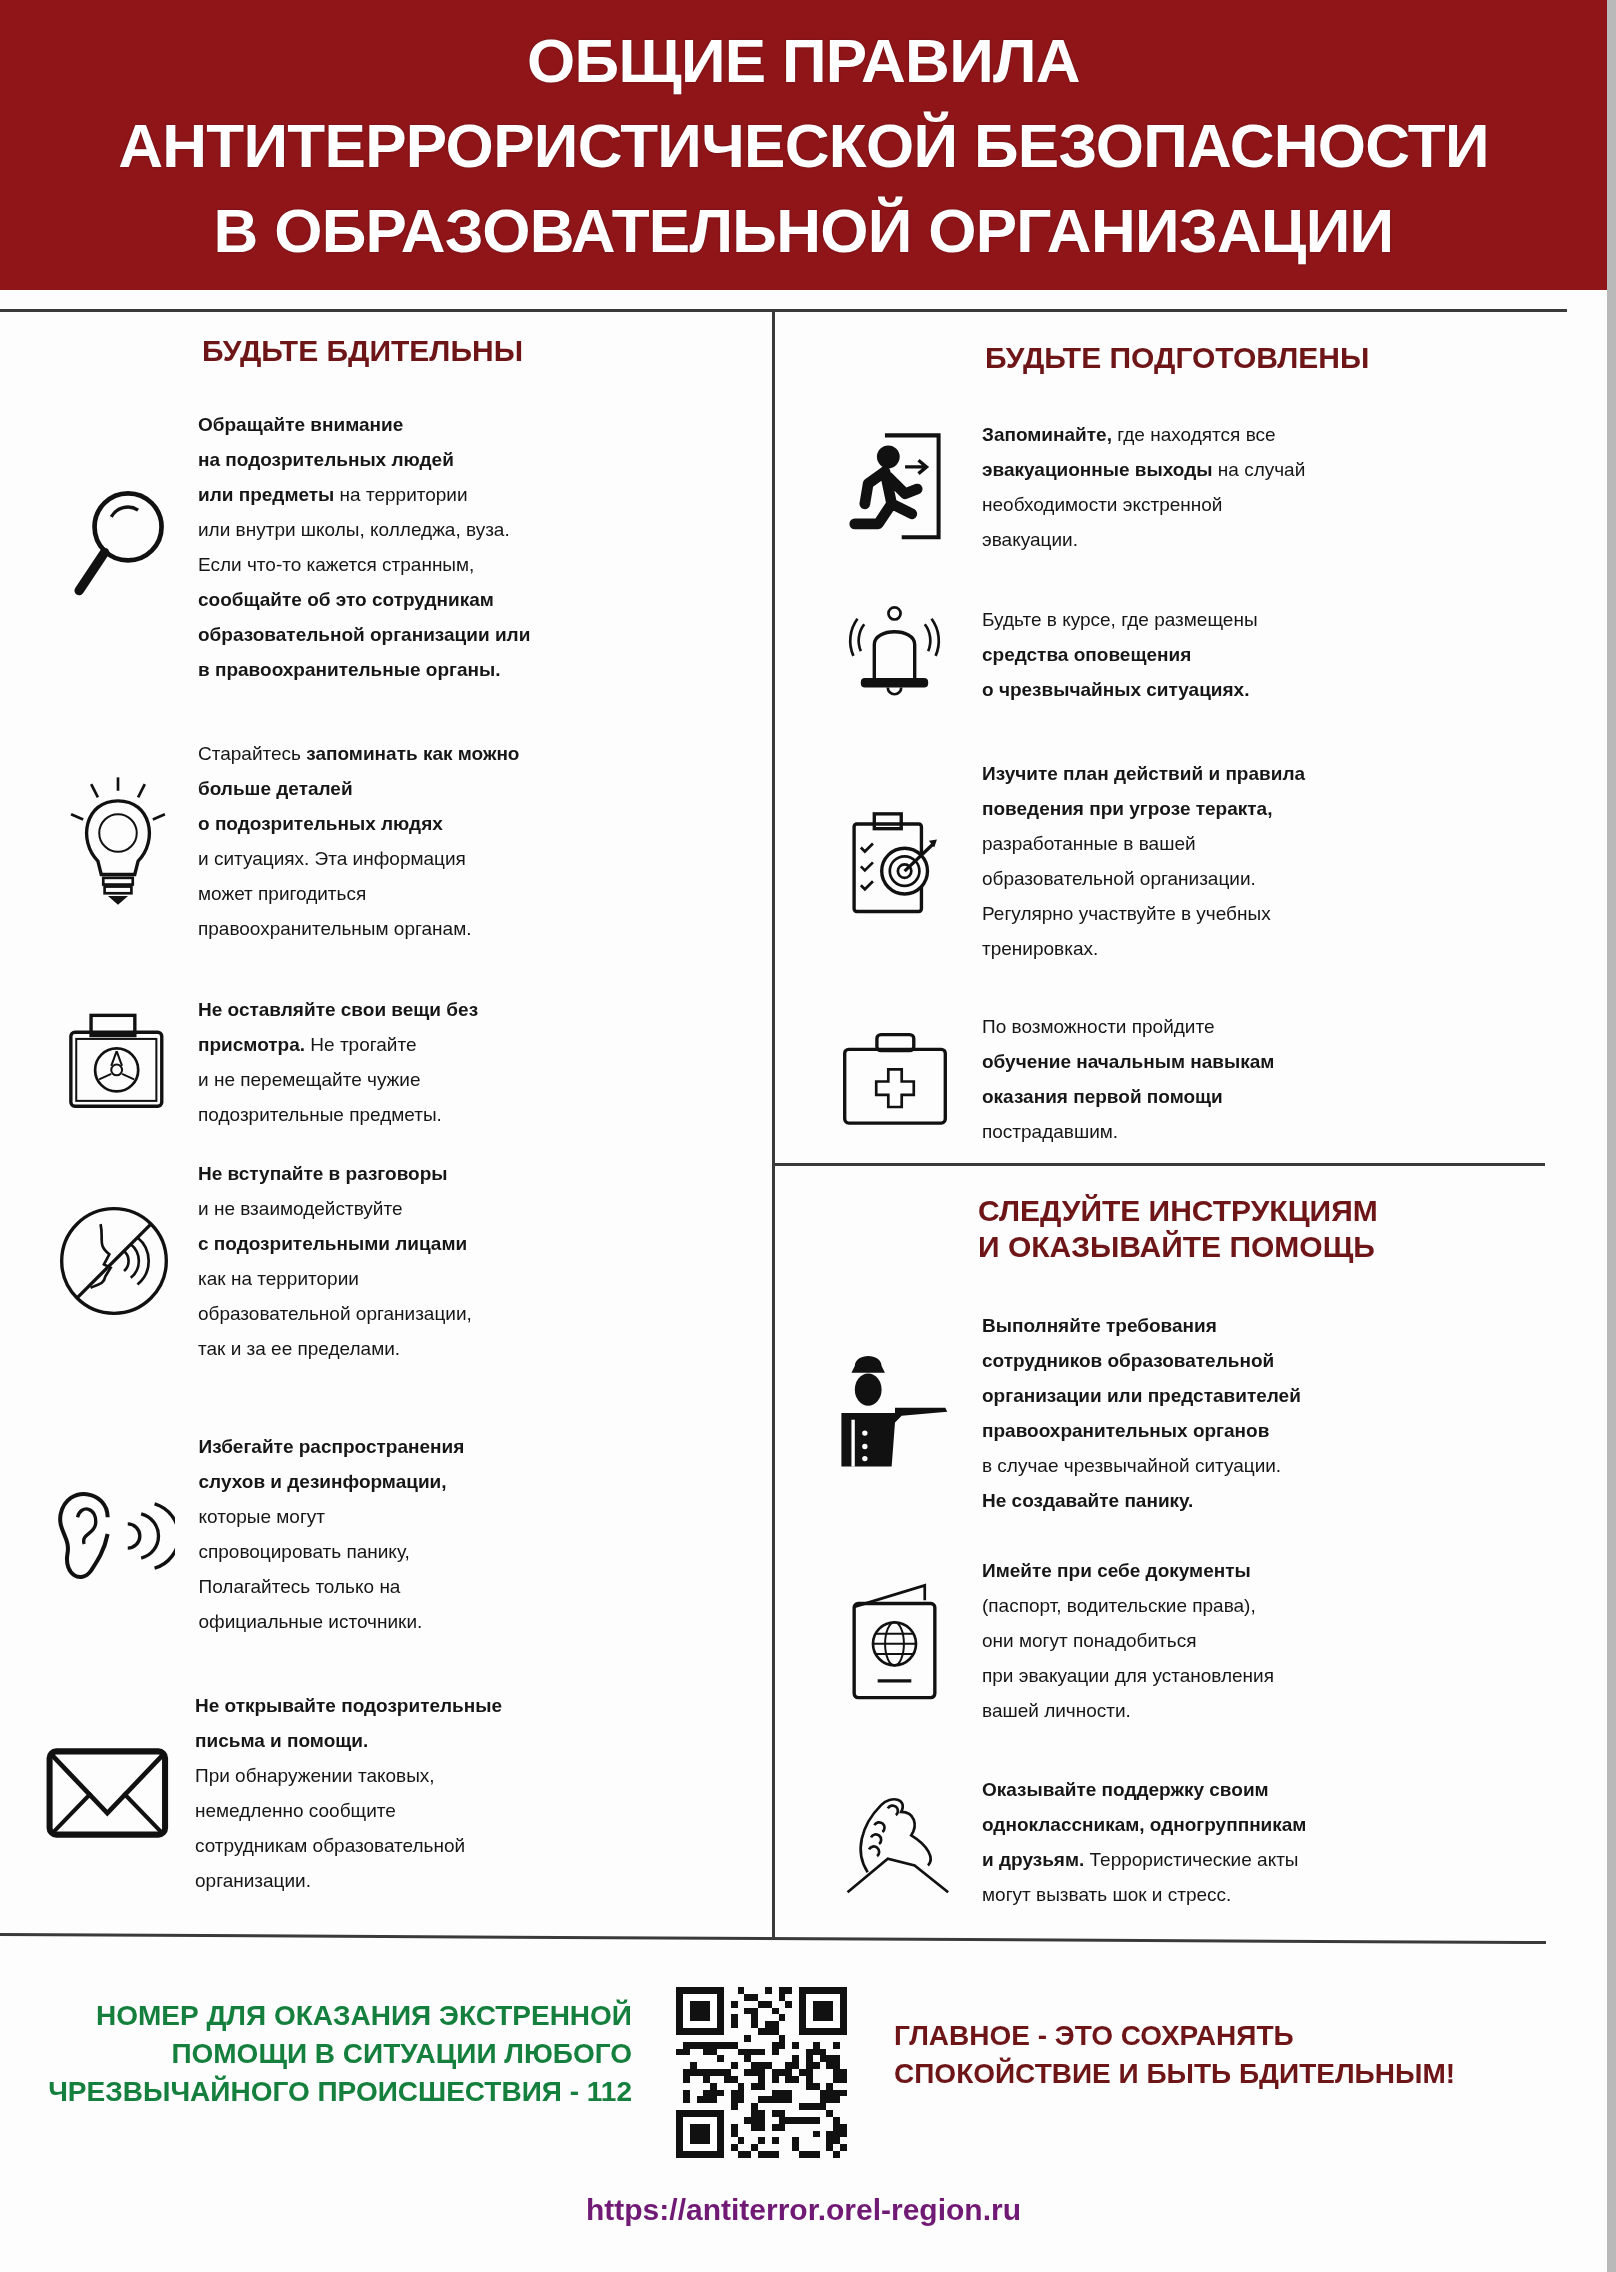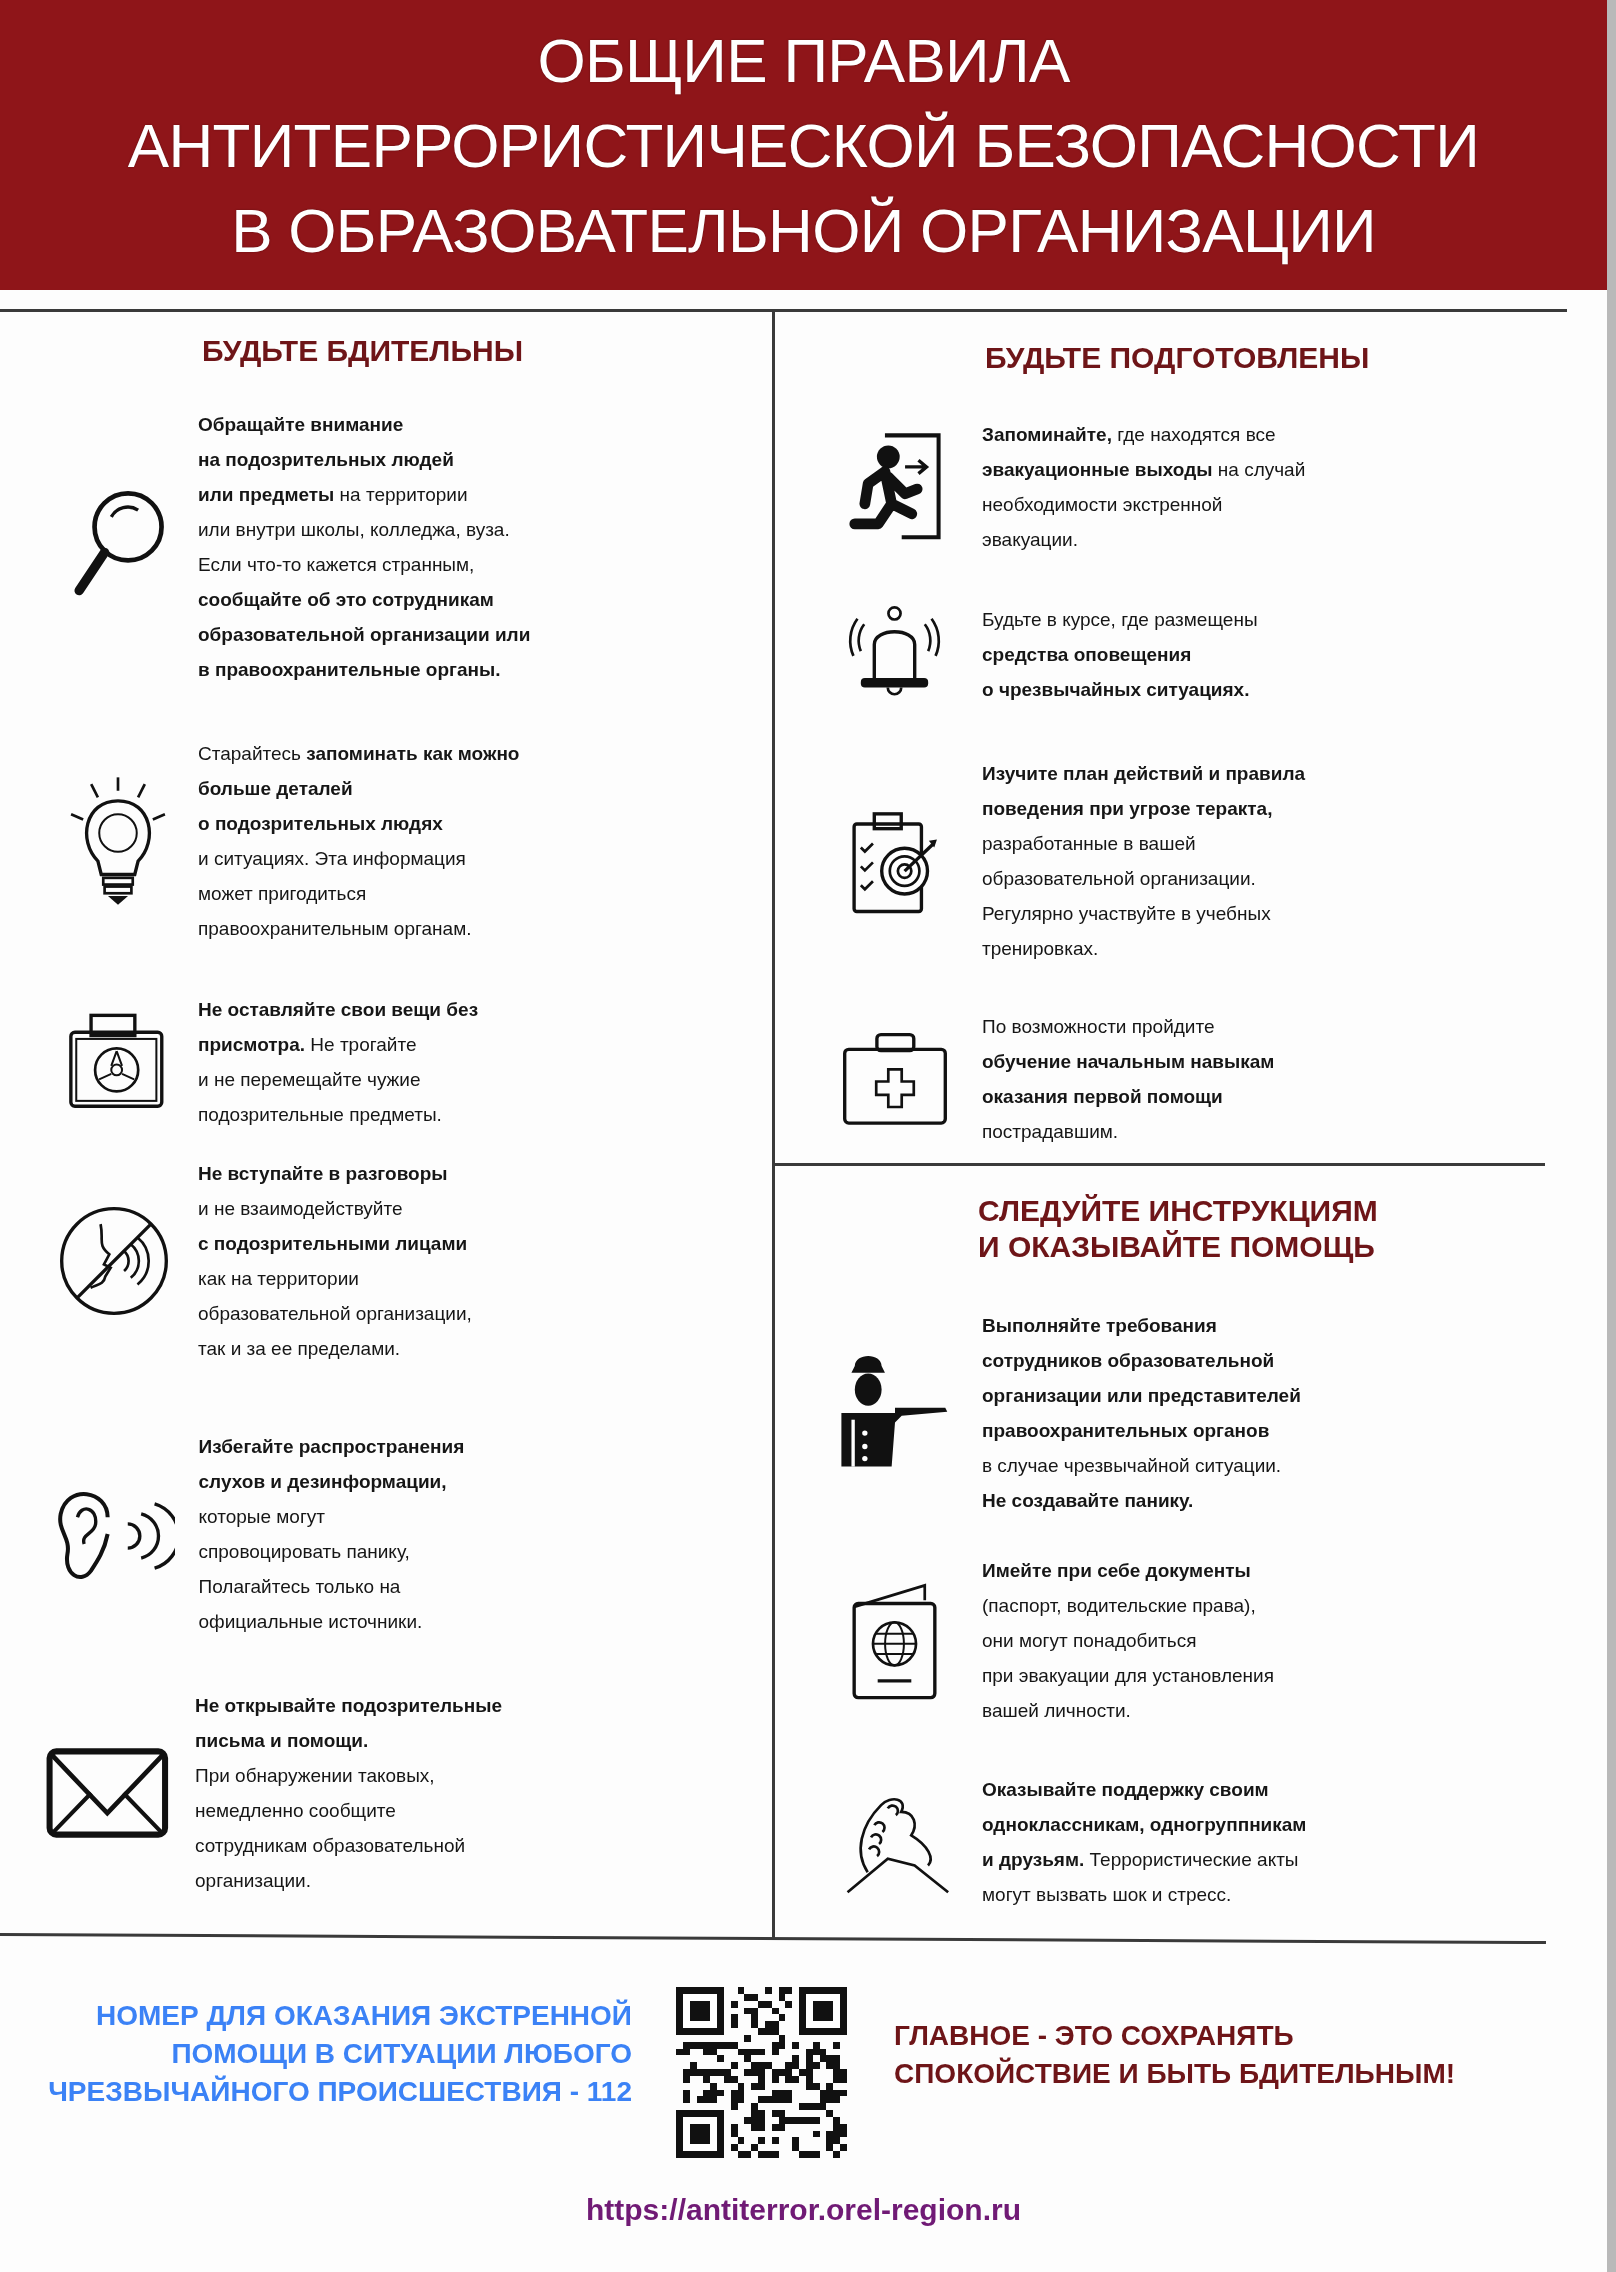--- a/index.html
+++ b/index.html
@@ -14,37 +14,37 @@
     position: absolute; left: 0; top: 0;
     width: 1607px; height: 2273px;
     background: #fdfdfd;
   }
   .header {
     position: absolute; left: 0; top: 0; width: 1607px; height: 290px;
     background: #8f1519;
     display: flex; flex-direction: column; align-items: center; justify-content: center;
   }
   .header .line {
-    color: #fff; font-weight: normal; font-size: 62px; line-height: 85px;
+    color: #fff; font-weight: bold; font-size: 62px; line-height: 85px;
     letter-spacing: -0.7px; white-space: nowrap;
     text-shadow: 0 0 2px rgba(0,0,0,0.35);
   }
   .hrule { position: absolute; height: 2.7px; background: #3a3a3a; }
   .vrule { position: absolute; width: 2.7px; background: #3a3a3a; }
   .section-title {
     position: absolute; color: #6e1518; font-size: 30px; font-weight: bold;
     line-height: 36px; white-space: nowrap;
   }
   .item { position: absolute; display: flex; align-items: center; }
   .item .icon { flex: 0 0 auto; display: flex; align-items: center; justify-content: center; }
   .item .text { font-size: 19px; line-height: 35px; white-space: pre-line; }
   .item .text b { font-weight: bold; }
   .footer-left {
     position: absolute; left: 40px; top: 1997px; width: 592px;
-    text-align: right; color: #3b82f6; font-weight: bold; font-size: 28px; line-height: 38px;
+    text-align: right; color: #15803d; font-weight: bold; font-size: 28px; line-height: 38px;
     white-space: pre-line;
   }
   .footer-right {
     position: absolute; left: 894px; top: 2017px; width: 639px;
     color: #6e1518; font-weight: bold; font-size: 28px; line-height: 38px;
     white-space: pre-line;
   }
   .qr { position: absolute; left: 676px; top: 1987px; width: 171px; height: 171px; }
   .url {
     position: absolute; left: 0; width: 1607px; top: 2193px; text-align: center;

